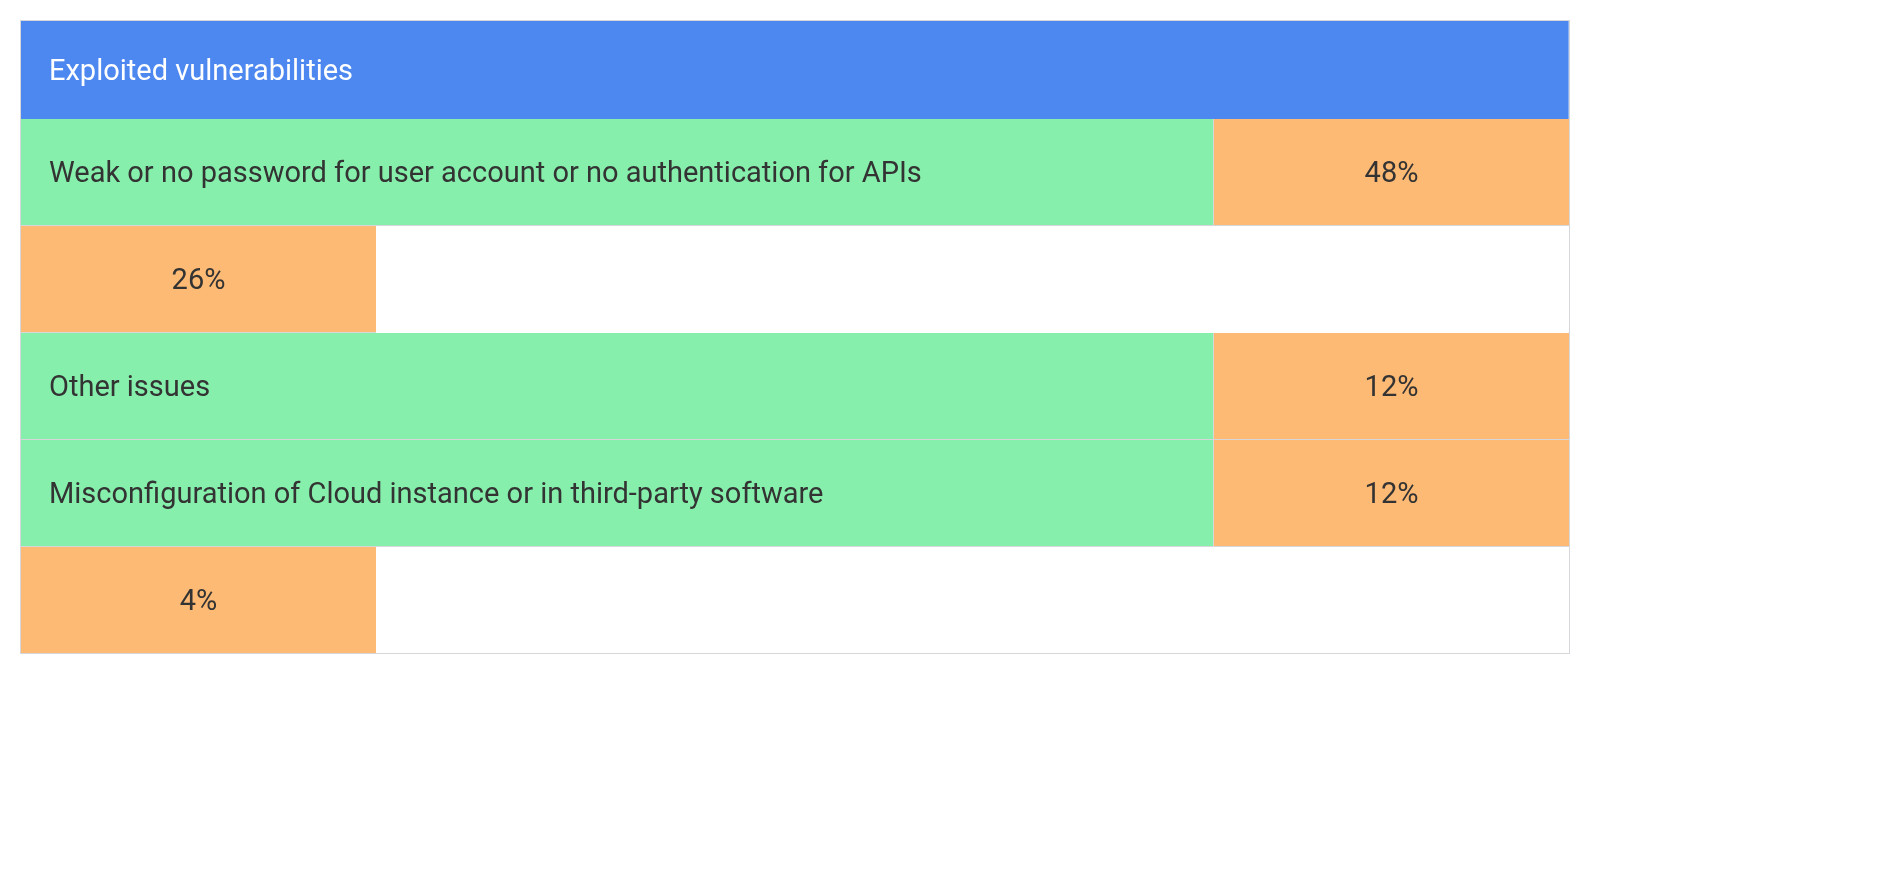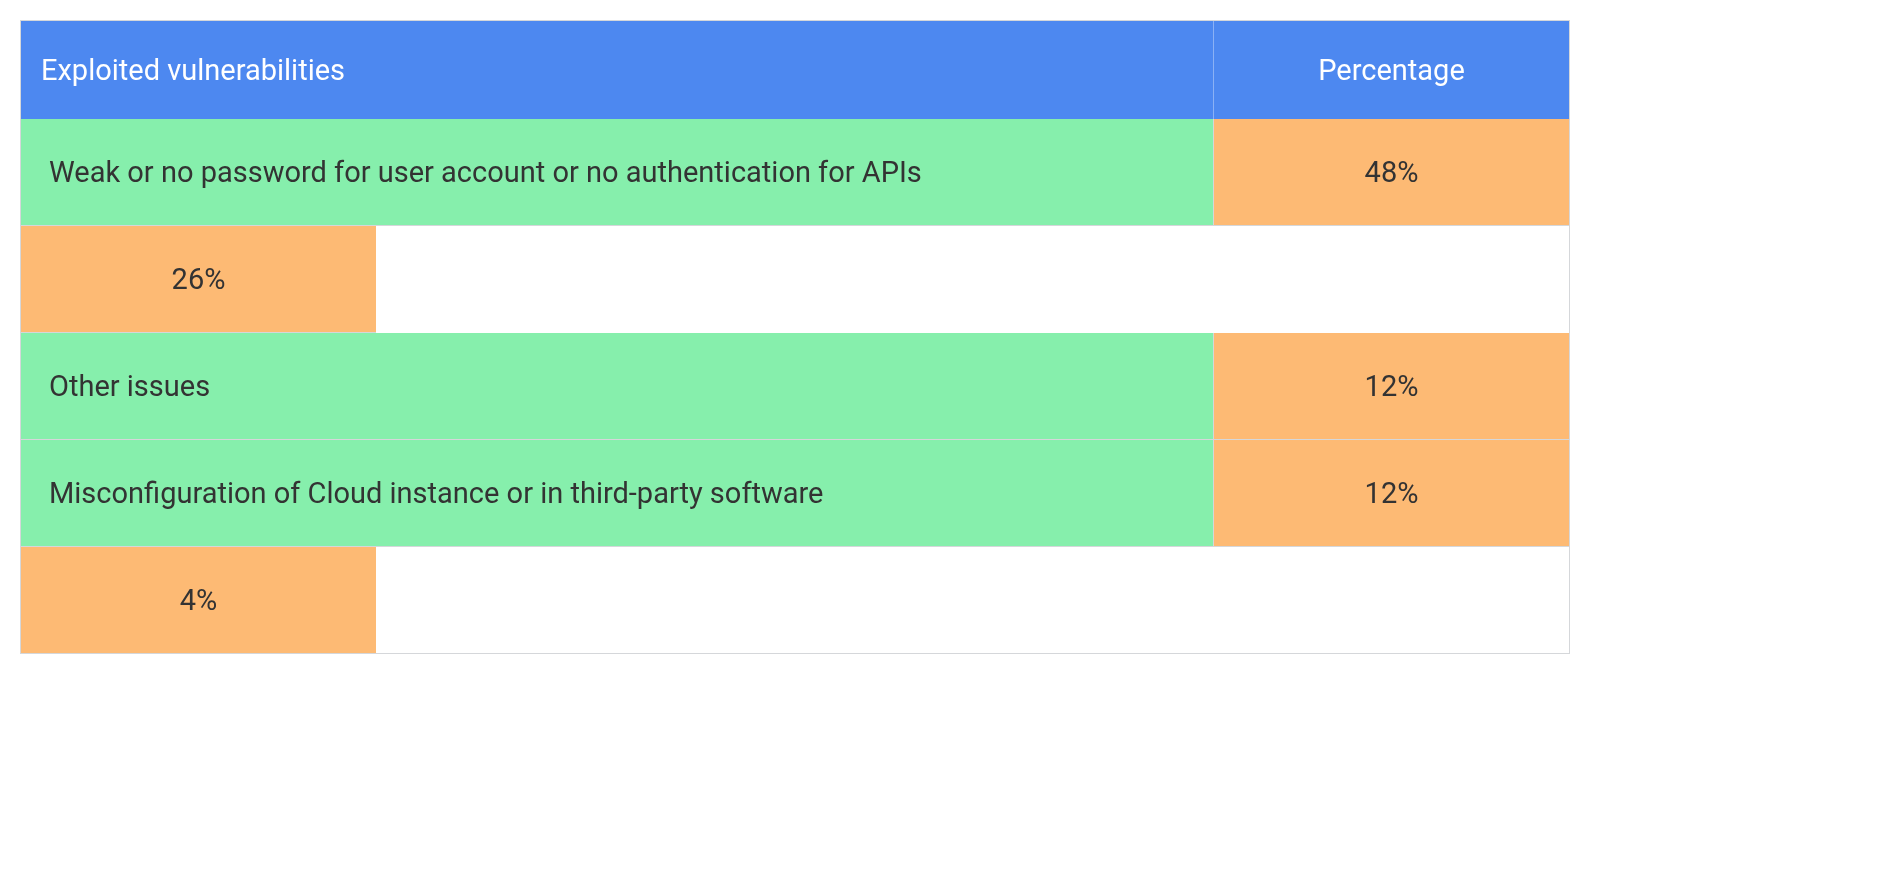--- a/index.html
+++ b/index.html
@@ -38,21 +38,21 @@
       font-size: 29px;
       font-weight: 400;
       border-right: 1px solid #d5d7da;
       border-bottom: 1px solid #d5d7da;
       display: flex;
       align-items: center;
     }
     .header-row .col {
       border-right: 1px solid rgba(255,255,255,0.35);
       border-bottom: none;
-      padding: 32px 20px;
+      padding: 32px 28px;
     }
     .col-left {
       flex: 1;
       text-align: left;
     }
     .col-right {
       width: 355px;
       justify-content: center;
     }
     .header-row .col-right {
@@ -67,21 +67,20 @@
     .italic {
       font-style: italic;
     }
   </style>
 </head>
 <body>
 
 <div class="table-container">
   <div class="table-row header-row">
     <div class="col col-left">Exploited vulnerabilities</div>
-    <div class="col col-right">Percentage</div>
   </div>
 
   <div class="table-row data-row">
     <div class="col col-left">
       <span><span>Weak or no password for user account or no authentication for APIs</span><span class="italic"></span><span></span></span>
     </div>
     <div class="col col-right">48%</div>
   </div>
 
   <div class="table-row data-row">

